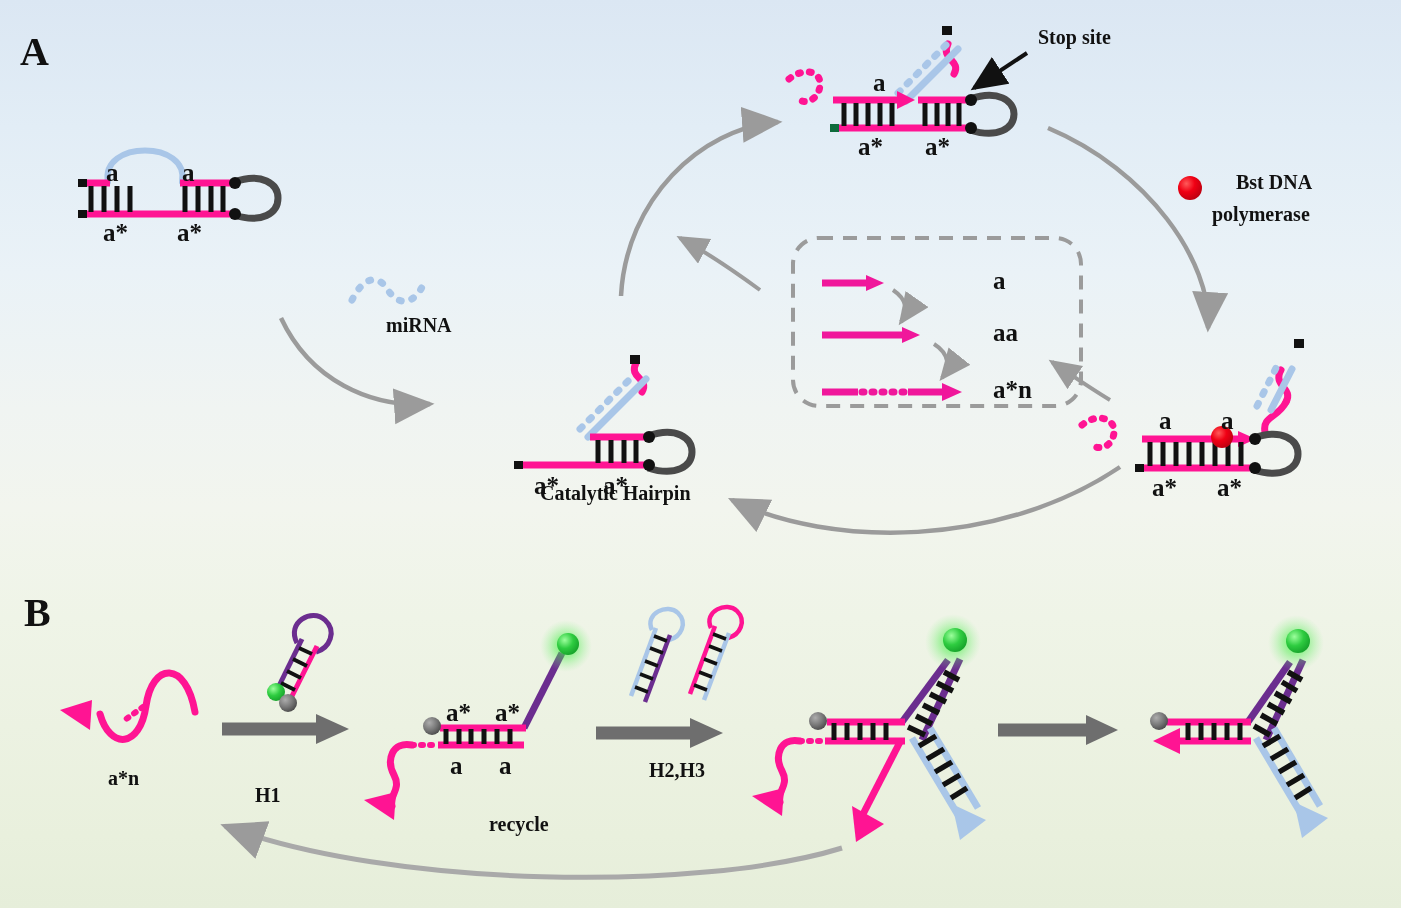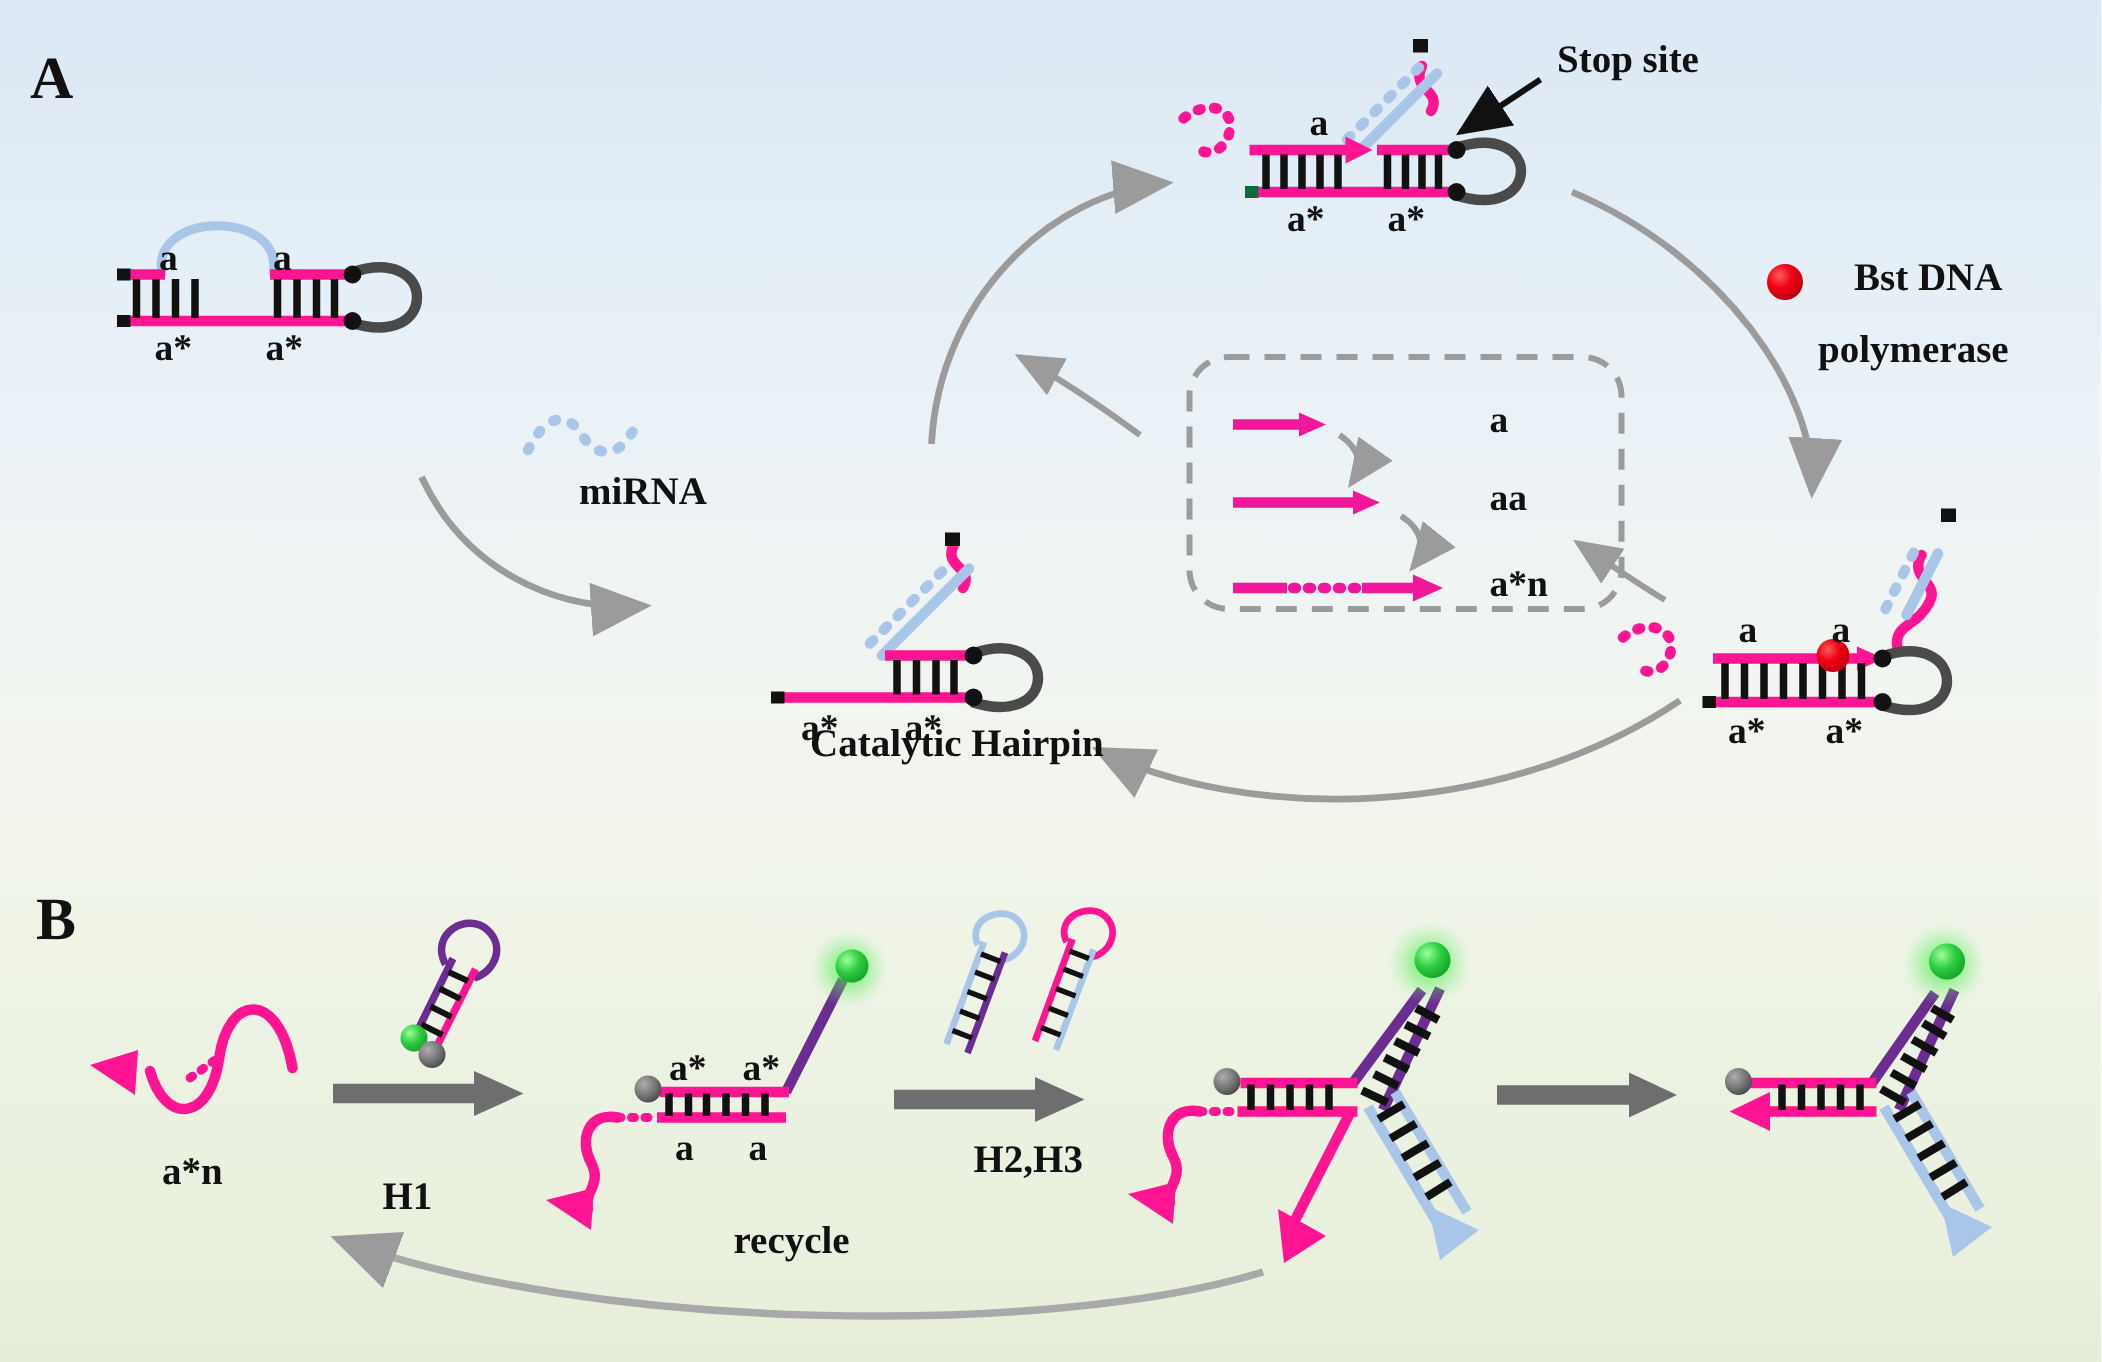--- a/index.html
+++ b/index.html
@@ -25,21 +25,21 @@
   #svgroot{position:absolute;left:0;top:0;width:1401px;height:908px;}
   .lbl{
     position:absolute;
     font-family:"Liberation Serif", serif;
     font-weight:bold;
     color:#111;
     white-space:nowrap;
     line-height:1;
   }
   .panel-letter{font-size:40px;}
-  .big-label{font-size:26px;}
+  .big-label{font-size:20px;}
   .dom-label{font-size:25px;}
   .legend-label{font-size:25px;}
 </style>
 </head>
 <body>
 
 <div id="canvas">
 
 <svg id="svgroot" viewBox="0 0 1401 908">
   <defs>
@@ -397,21 +397,21 @@
 <div class="lbl dom-label" style="left:534px;top:473px;">a*</div>
 <div class="lbl dom-label" style="left:603px;top:473px;">a*</div>
 <div class="lbl big-label" style="left:492px;top:483px;margin-left:48px;">Catalytic Hairpin</div>
 
 <div class="lbl dom-label" style="left:873px;top:70px;">a</div>
 <div class="lbl dom-label" style="left:858px;top:134px;">a*</div>
 <div class="lbl dom-label" style="left:925px;top:134px;">a*</div>
 <div class="lbl big-label" style="left:1038px;top:27px;">Stop site</div>
 
 <div class="lbl big-label" style="left:1236px;top:172px;">Bst DNA</div>
-<div class="lbl big-label" style="left:1212px;top:204px;margin-top:16px;">polymerase</div>
+<div class="lbl big-label" style="left:1212px;top:204px;">polymerase</div>
 
 <div class="lbl dom-label" style="left:1159px;top:408px;">a</div>
 <div class="lbl dom-label" style="left:1221px;top:408px;">a</div>
 <div class="lbl dom-label" style="left:1152px;top:475px;">a*</div>
 <div class="lbl dom-label" style="left:1217px;top:475px;">a*</div>
 
 <div class="lbl legend-label" style="left:993px;top:268px;">a</div>
 <div class="lbl legend-label" style="left:993px;top:320px;">aa</div>
 <div class="lbl legend-label" style="left:993px;top:377px;">a*n</div>
 

